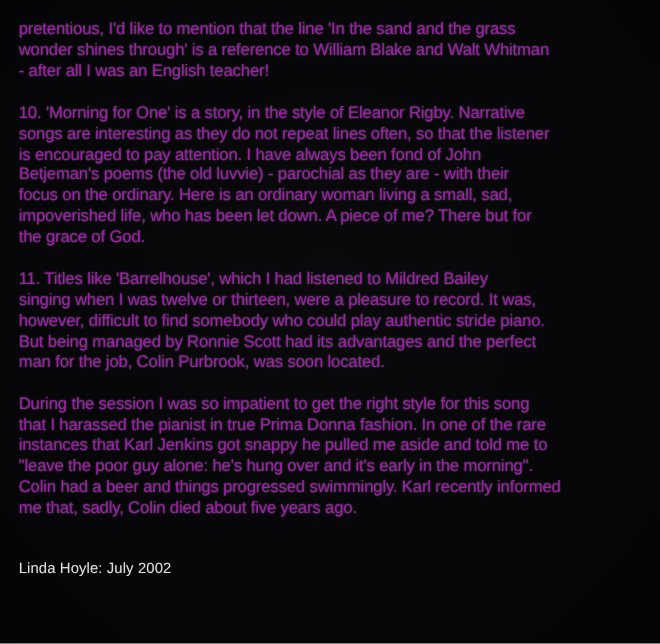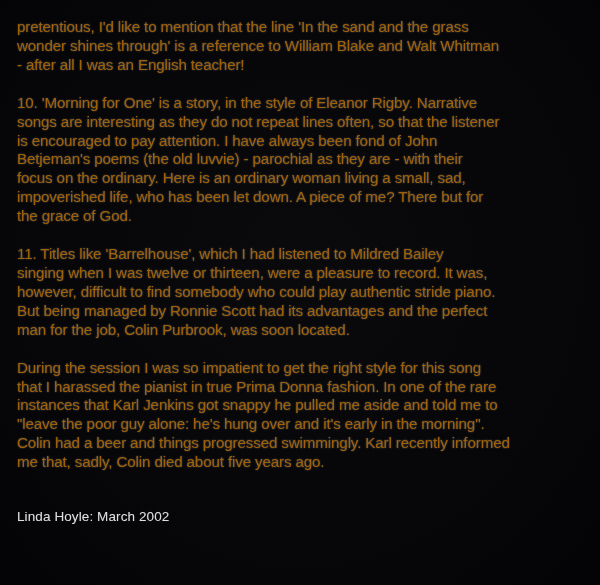--- a/index.html
+++ b/index.html
@@ -14,21 +14,21 @@
     font-family: "Liberation Sans", "DejaVu Sans", sans-serif;
   }
   .page {
     box-sizing: border-box;
     width: 600px;
     height: 585px;
     padding: 18px 14px 0 17px;
   }
   .para {
     margin: 0 0 19px 0;
-    color: #a16207;
+    color: #a21caf;
     font-size: 15.2px;
     line-height: 18.9px;
     letter-spacing: -0.15px;
     white-space: pre-line;
     text-shadow: 0 0 2px rgba(235, 235, 240, 0.35);
   }
   .signature {
     margin: 36px 0 0 0;
     color: #dededf;
     font-size: 13.5px;
@@ -56,14 +56,14 @@
 singing when I was twelve or thirteen, were a pleasure to record. It was,
 however, difficult to find somebody who could play authentic stride piano.
 But being managed by Ronnie Scott had its advantages and the perfect
 man for the job, Colin Purbrook, was soon located.</p>
   <p class="para">During the session I was so impatient to get the right style for this song
 that I harassed the pianist in true Prima Donna fashion. In one of the rare
 instances that Karl Jenkins got snappy he pulled me aside and told me to
 "leave the poor guy alone: he's hung over and it's early in the morning".
 Colin had a beer and things progressed swimmingly. Karl recently informed
 me that, sadly, Colin died about five years ago.</p>
-  <p class="signature">Linda Hoyle: March 2002</p>
+  <p class="signature">Linda Hoyle: July 2002</p>
 </div>
 
 </body></html>

